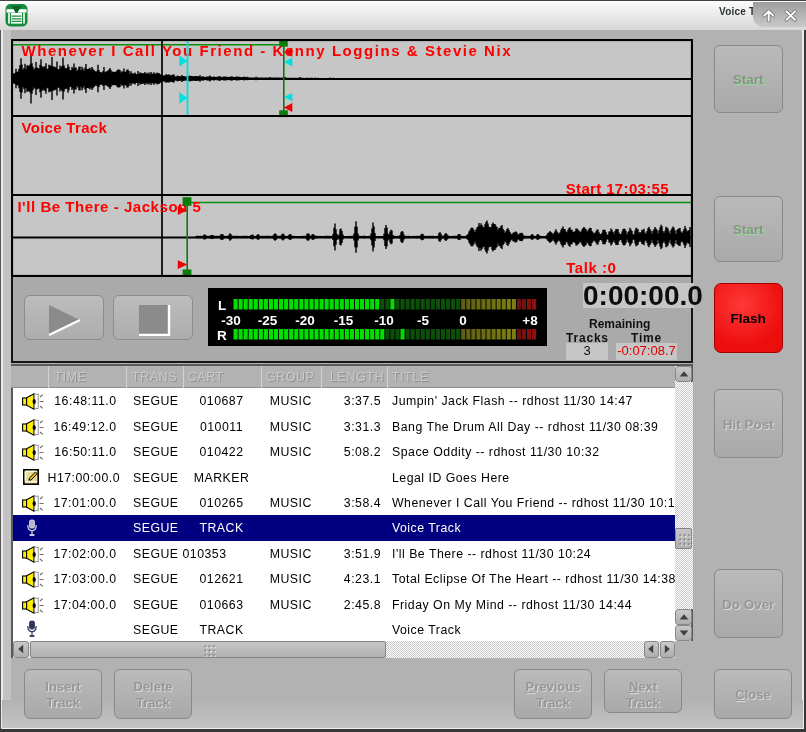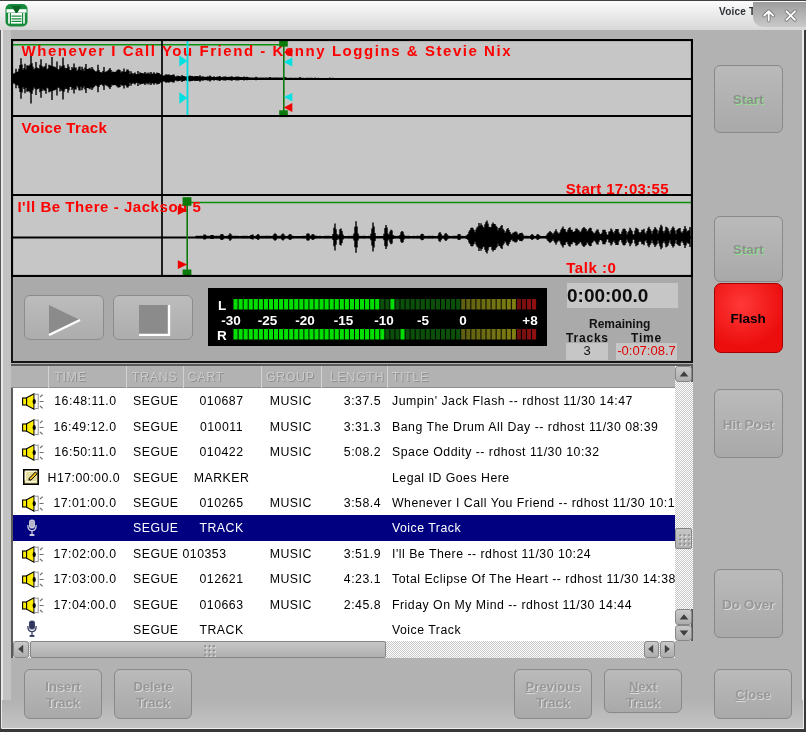--- a/index.html
+++ b/index.html
@@ -12,22 +12,22 @@
 .frameL { position:absolute; left:0; top:30px; width:1px; height:702px; background:#565656; }
 .frameL2 { position:absolute; left:1px; top:30px; width:2px; height:698px; background:#e9e9e9; }
 .frameR { position:absolute; right:0; top:30px; width:2px; height:702px; background:#383838; }
 .frameR2 { position:absolute; right:2px; top:30px; width:2px; height:698px; background:#e9e9e9; }
 .frameB { position:absolute; left:0; bottom:0; width:806px; height:3px; background:#383838; }
 .frameB2 { position:absolute; left:2px; bottom:3px; width:802px; height:2px; background:#efefef; }
 #trk { position:absolute; left:11px; top:39px; }
 .redt { font-weight:bold; fill:#fe0000; font-size:15px; }
 #meter { position:absolute; left:208px; top:288px; }
 .vut { fill:#fff; font-size:13.5px; font-weight:bold; }
-#timer { position:absolute; left:567px; top:283px; width:111px; height:25px; background:#c6c6c6;
-  font-size:19px; font-weight:bold; color:#0d0d0d; line-height:26px; letter-spacing:0; }
+#timer { position:absolute; left:583px; top:283px; width:111px; height:25px; background:#c6c6c6;
+  font-size:28px; font-weight:bold; color:#0d0d0d; text-align:center; line-height:26px; letter-spacing:0; }
 .lab { position:absolute; font-weight:bold; font-size:12px; color:#111; }
 #rbox1 { position:absolute; left:566px; top:343px; width:42px; height:16.5px; background:#c6c6c6;
   font-size:13px; color:#111; text-align:center; line-height:16px; }
 #rbox2 { position:absolute; left:616px; top:343px; width:61px; height:16.5px; background:#c6c6c6;
   font-size:13px; color:#e00000; text-align:center; line-height:16px; }
 .tbtn { position:absolute; border:1px solid #8c8c8c; border-radius:6px;
   background:linear-gradient(#bcbcbc, #adadad); }
 #list { position:absolute; left:11px; top:364px; width:682px; height:294px;
   background:#fff; border:2px solid #5a5a5a; }
 #lhdr { position:absolute; left:11px; top:365.5px; width:664px; height:22.5px; background:#b2b2b2;
@@ -46,21 +46,21 @@
 .sbtn { position:absolute; background:linear-gradient(#c9c9c9,#aeaeae); border:1px solid #888;
   border-radius:3px; display:flex; align-items:center; justify-content:center; }
 .sthumb { position:absolute; background:linear-gradient(#c6c6c6,#b0b0b0); border:1px solid #858585;
   border-radius:2px; }
 .grip { position:absolute; width:13px; height:13px;
   background-image:radial-gradient(#8b8b8b 1.1px, transparent 1.2px),radial-gradient(#e4e4e4 1.1px, transparent 1.2px);
   background-size:4.4px 4.4px; background-position:0 0, 1px 1px; background-repeat:repeat; }
 .btn { position:absolute; border:1px solid #898989; border-radius:6px;
   background:linear-gradient(#bababa, #a9a9a9); text-align:center; font-weight:bold;
   color:#979797; text-shadow:1px 1px 0 #d9d9d9; }
-.btn.grn { color:#8e8e8e; text-shadow:1px 1px 0 #8ce98c;margin-top:20px; }
+.btn.grn { color:#8e8e8e; text-shadow:1px 1px 0 #8ce98c; }
 .btn.red { background:radial-gradient(circle at 40% 30%, #ff3838, #ec0d0d 70%); border:1px solid #a50000;
   color:#000; text-shadow:none; border-radius:7px; }
 .dots { position:absolute; left:3px; top:3px; right:3px; bottom:3px;
   border:1px dotted #aff2f2; }
 u { text-decoration:underline; }
 </style></head><body>
 <div id="win">
 <div id="tb">
 <svg style="position:absolute;left:5px;top:2px" width="23" height="24" viewBox="0 0 23 24">
 <rect x="0.5" y="1" width="22" height="22.5" rx="5" fill="#178a3c"></rect>

